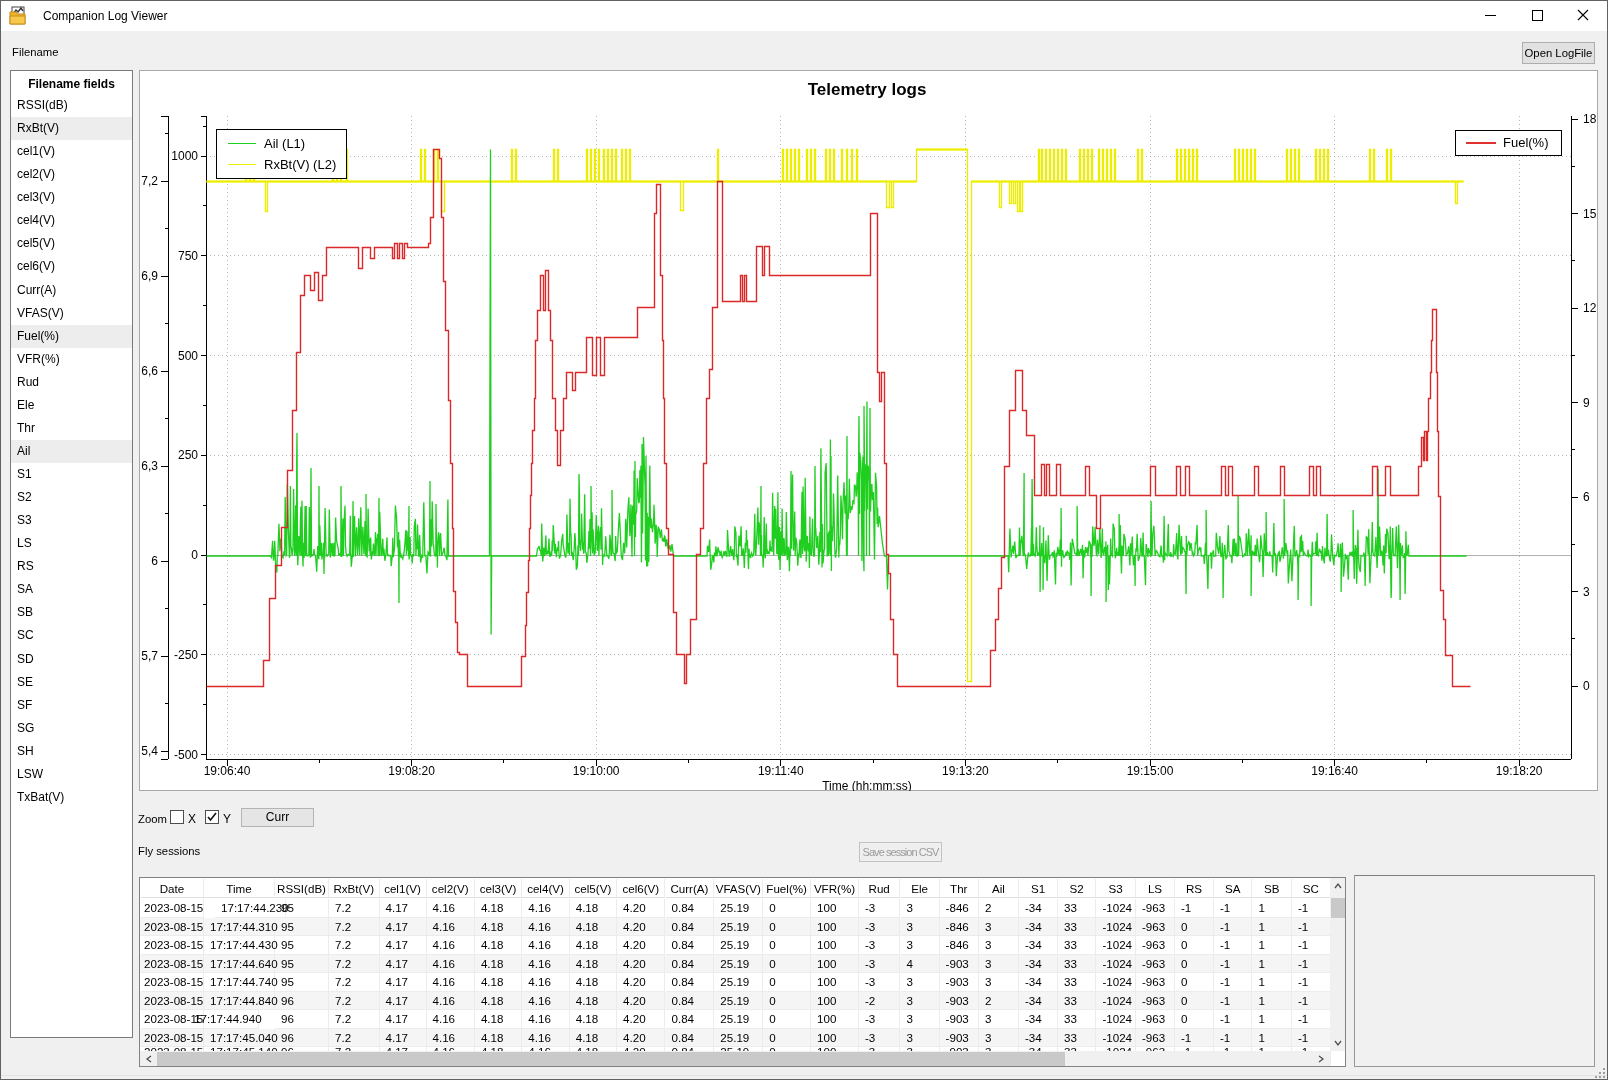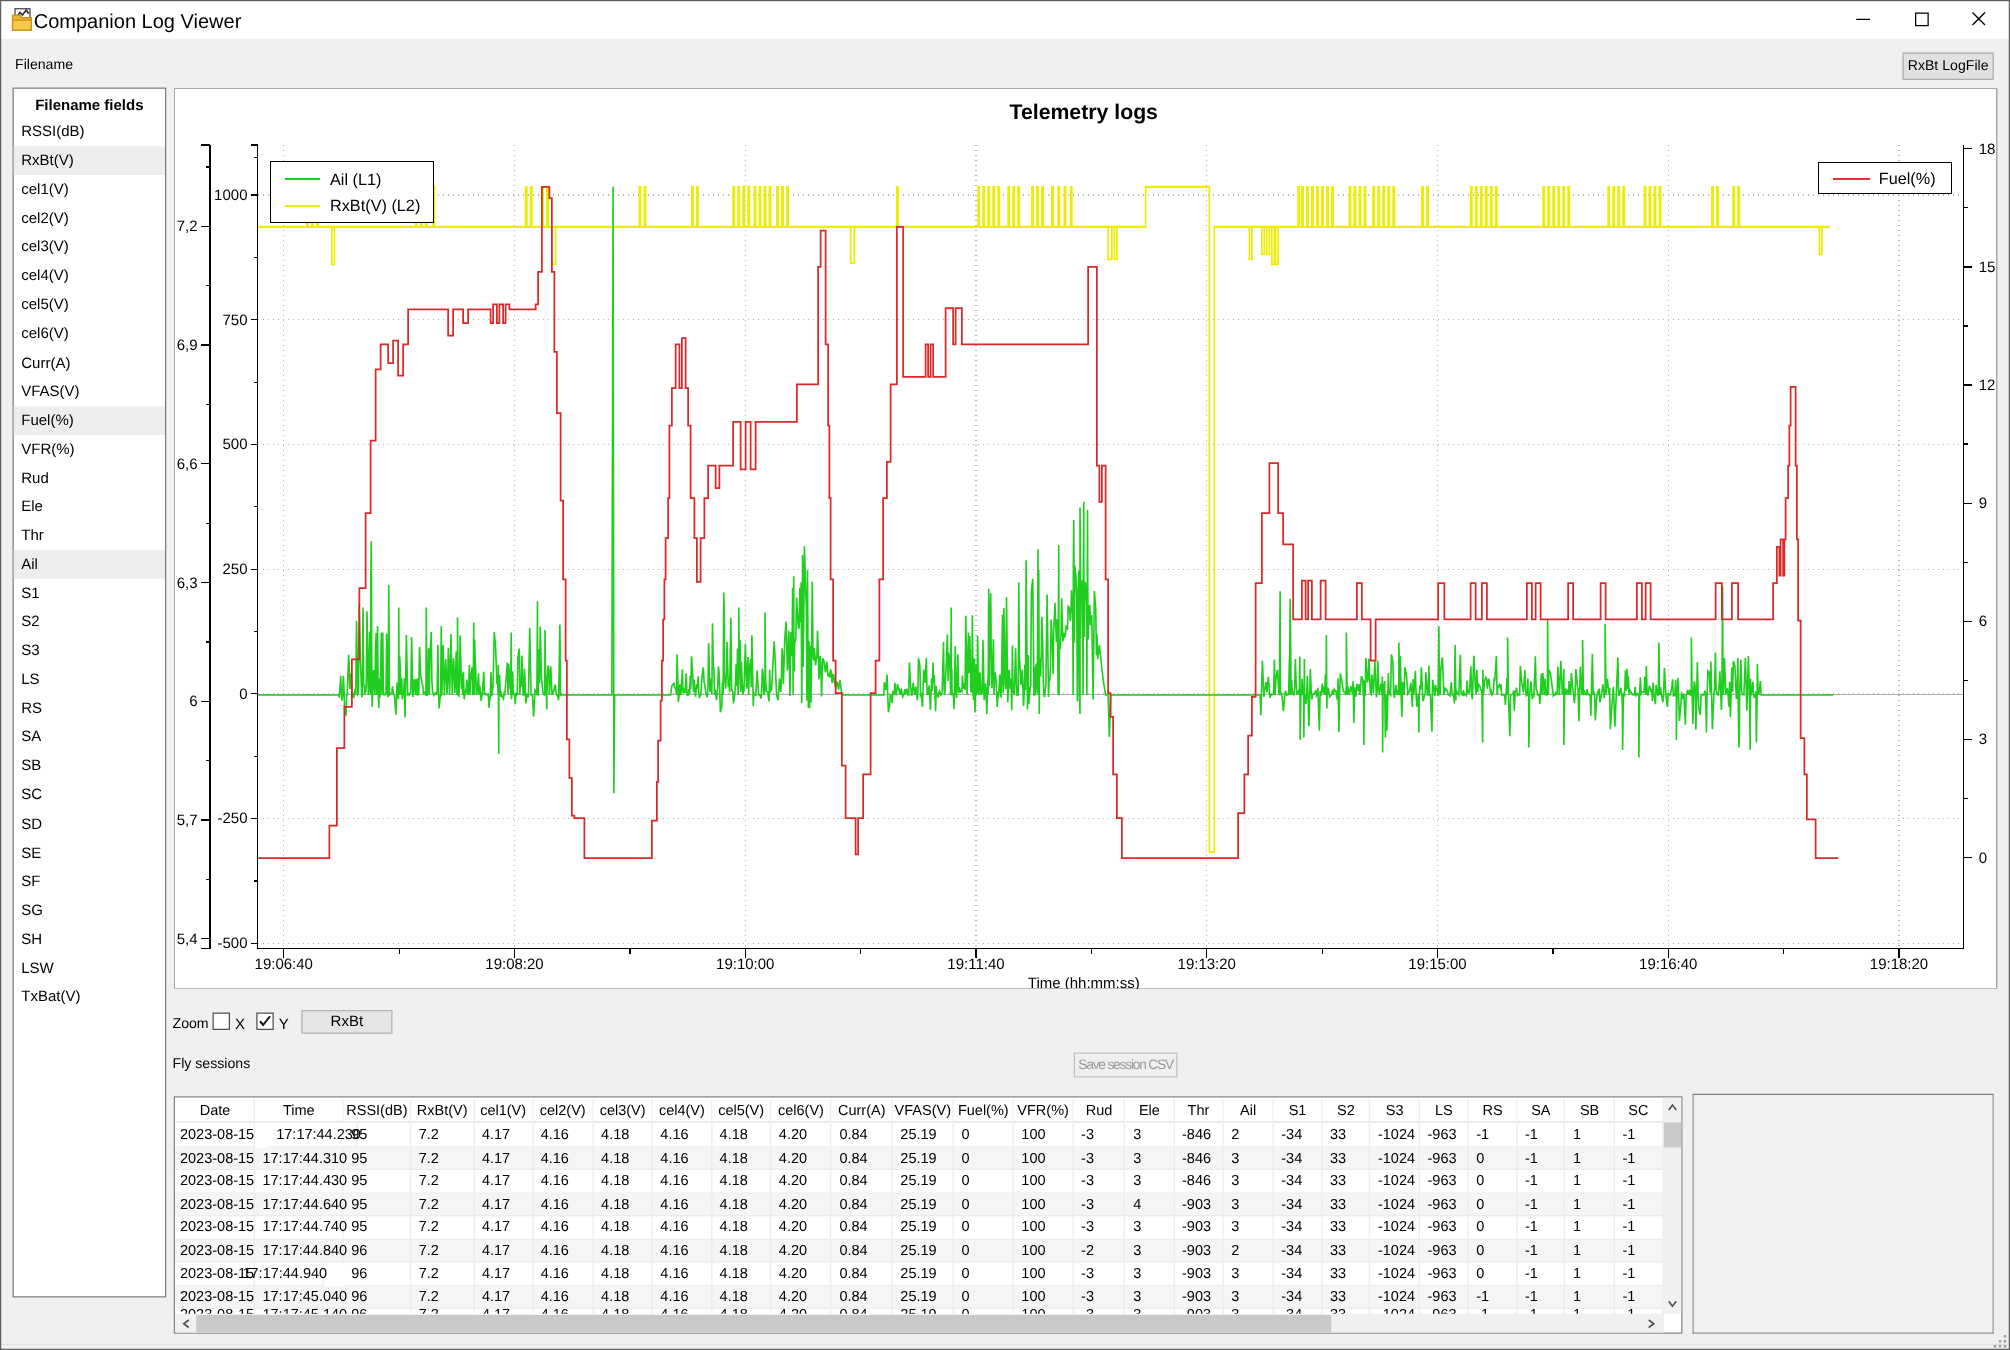--- a/index.html
+++ b/index.html
@@ -1,20 +1,20 @@
 <!DOCTYPE html>
 <html><head><meta charset="utf-8"><title>Companion Log Viewer</title>
 <style>
 *{margin:0;padding:0;box-sizing:border-box}
 html,body{width:1608px;height:1080px;overflow:hidden}
 body{font-family:"Liberation Sans",sans-serif;font-size:12px;color:#000}
 #win{position:relative;width:1608px;height:1080px;background:#f0f0f0}
 #winborder{position:absolute;left:0;top:0;width:1608px;height:1080px;border:1px solid #616161;z-index:99;pointer-events:none}
 #titlebar{position:absolute;left:0;top:0;width:1608px;height:31px;background:#fff}
-#title{position:absolute;left:27px;top:9px;font-size:16px}
+#title{position:absolute;left:43px;top:9px;font-size:12px}
 .wbtn{position:absolute;top:0;width:46px;height:30px}
 #fname-l{position:absolute;left:12px;top:46px;font-size:11.3px}
 #fname{position:absolute;left:58px;top:42px;width:1456px;height:22px;background:#fff;border:1px solid #7a7a7a;line-height:20px;padding-left:5px}
 #openbtn{position:absolute;left:1522px;top:42px;width:73px;height:22px;background:#e1e1e1;border:1px solid #adadad;text-align:center;line-height:20px;font-size:11.3px;white-space:nowrap}
 #fields{position:absolute;left:10px;top:70px;width:123px;height:968px;background:#fff;border:1px solid #7a7a7a}
 #fields h3{font-size:12px;text-align:center;margin-top:6px;margin-bottom:3px;line-height:14px}
 #flist div{height:23.07px;line-height:23.07px;padding-left:6px}
 #flist div.hi{background:#ededed}
 #zoom-l{position:absolute;left:138px;top:813px;font-size:11.3px}
 .cb{position:absolute;top:810px;width:14px;height:14px;background:#fff;border:1px solid #4d4d4d}
@@ -59,21 +59,21 @@
         <line x1="18" y1="15.5" x2="29" y2="15.5" stroke="#000" stroke-width="1"></line>
       </svg>
 <svg class="wbtn" style="left:1514px" width="46" height="30">
         <rect x="18.5" y="10.5" width="10" height="10" fill="none" stroke="#000" stroke-width="1"></rect>
       </svg>
 <svg class="wbtn" style="left:1561px" width="46" height="30">
         <path d="M17 10 L27 20 M27 10 L17 20" stroke="#000" stroke-width="1.1"></path>
       </svg>
 </div>
 <div id="fname-l">Filename</div>
-<div id="openbtn">RxBt LogFile</div>
+<div id="openbtn">Open LogFile</div>
 <div id="fields">
       <h3>Filename fields</h3>
       <div id="flist">
 <div>RSSI(dB)</div>
 <div class="hi">RxBt(V)</div>
 <div>cel1(V)</div>
 <div>cel2(V)</div>
 <div>cel3(V)</div>
 <div>cel4(V)</div>
 <div>cel5(V)</div>
@@ -241,21 +241,21 @@
 </svg>
 <div id="zoom-l">Zoom</div>
 <div class="cb" id="cbx"></div>
     <div id="cbx-l">X</div>
 <div class="cb" id="cby">
       <svg width="12" height="12" viewBox="0 0 12 12">
         <path d="M2 6 L4.5 9 L10 2" fill="none" stroke="#111" stroke-width="1.6"></path>
       </svg>
     </div>
     <div id="cby-l">Y</div>
-<div id="resetbtn">RxBt</div>
+<div id="resetbtn">Curr</div>
 <div id="fly-l">Fly sessions</div>
 <div id="savebtn">Save session CSV</div>
 <div id="tablewrap">
 <div class="th" style="left:1px;width:63px">Date</div>
 <div class="th" style="left:64px;width:71px">Time</div>
 <div class="th" style="left:135px;width:54px">RSSI(dB)</div>
 <div class="th" style="left:189px;width:50.5px">RxBt(V)</div>
 <div class="th" style="left:239.5px;width:47.0px">cel1(V)</div>
 <div class="th" style="left:286.5px;width:48.4px">cel2(V)</div>
 <div class="th" style="left:334.9px;width:47.4px">cel3(V)</div>

